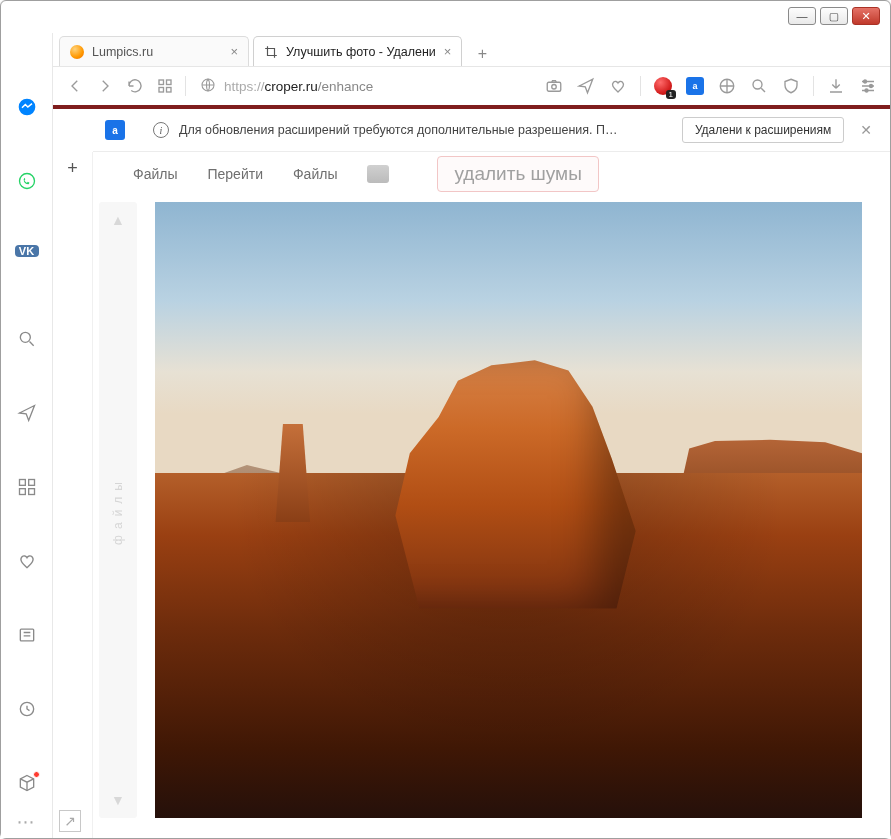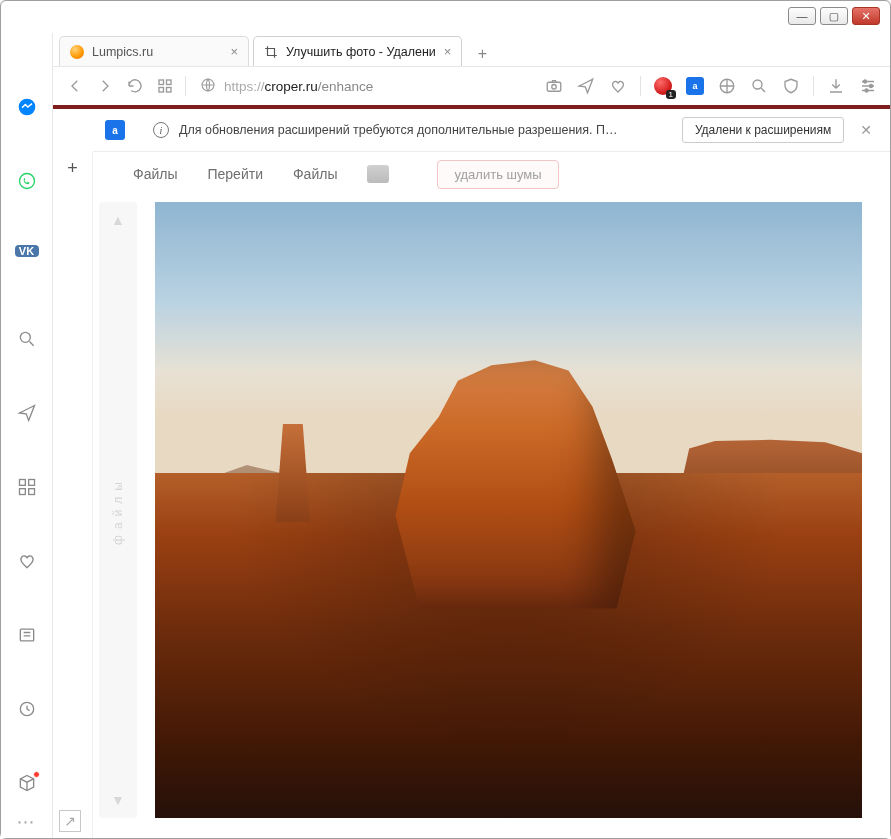--- a/index.html
+++ b/index.html
@@ -58,21 +58,21 @@
   
   .page-body { flex:1; display:flex; position:relative; background:#fff;}
   .inner-left { width:40px; display:flex; flex-direction:column; align-items:center; padding-top:6px; gap:8px; border-right:1px solid #f0f0f0;}
   .inner-left .sq{ width:20px; height:20px; display:flex; align-items:center; justify-content:center;}
   .inner-left .plus{ font-size:18px; color:#555;}
   .page-main { flex:1; display:flex; flex-direction:column;}
   
   .app-toolbar { height:44px; display:flex; align-items:center; gap:30px; padding:0 40px; font-size:14px; color:#6f6f6f;}
   .app-toolbar .menu-item{ cursor:default;}
   .app-toolbar .tool-icon{ width:22px; height:18px; background:linear-gradient(#d0d0d0,#bbb); border-radius:3px; position:relative;}
-  .action-btn { border:1px solid #f2c6c6; background:#fefafa; color:#a0a0a0; padding:6px 16px; border-radius:4px; font-size:13px; margin-left:18px;}
+  .action-btn { border:1px solid #f2c6c6; background:#fefafa; color:#a0a0a0; padding:6px 16px; border-radius:4px; font-size:19px; margin-left:18px;}
   
   .canvas-wrap{ flex:1; display:flex; position:relative; padding:6px 28px 20px 0;}
   .files-rail{ width:38px; background:#f7f7f7; margin-left:6px; margin-right:18px; display:flex; flex-direction:column; align-items:center; justify-content:space-between; padding:10px 0; border-radius:3px;}
   .files-rail .arrow{ color:#d8d8d8; font-size:14px;}
   .files-rail .vtext{ writing-mode:vertical-rl; transform:rotate(180deg); color:#d6d6d6; font-size:12px; letter-spacing:6px; text-transform:lowercase;}
   .photo{ flex:1; position:relative; overflow:hidden;}
   .photo-inner{ position:absolute; inset:0; }
   .sky{ position:absolute; top:0; left:0; right:0; height:46%; background:linear-gradient(#8fb5d1 0%, #b9d2e2 35%, #e7e1d4 60%, #e8d9c3 75%);}
   .ground{ position:absolute; bottom:0; left:0; right:0; height:56%; background:
     radial-gradient(ellipse at 50% 10%, rgba(0,0,0,.25), transparent 55%),

